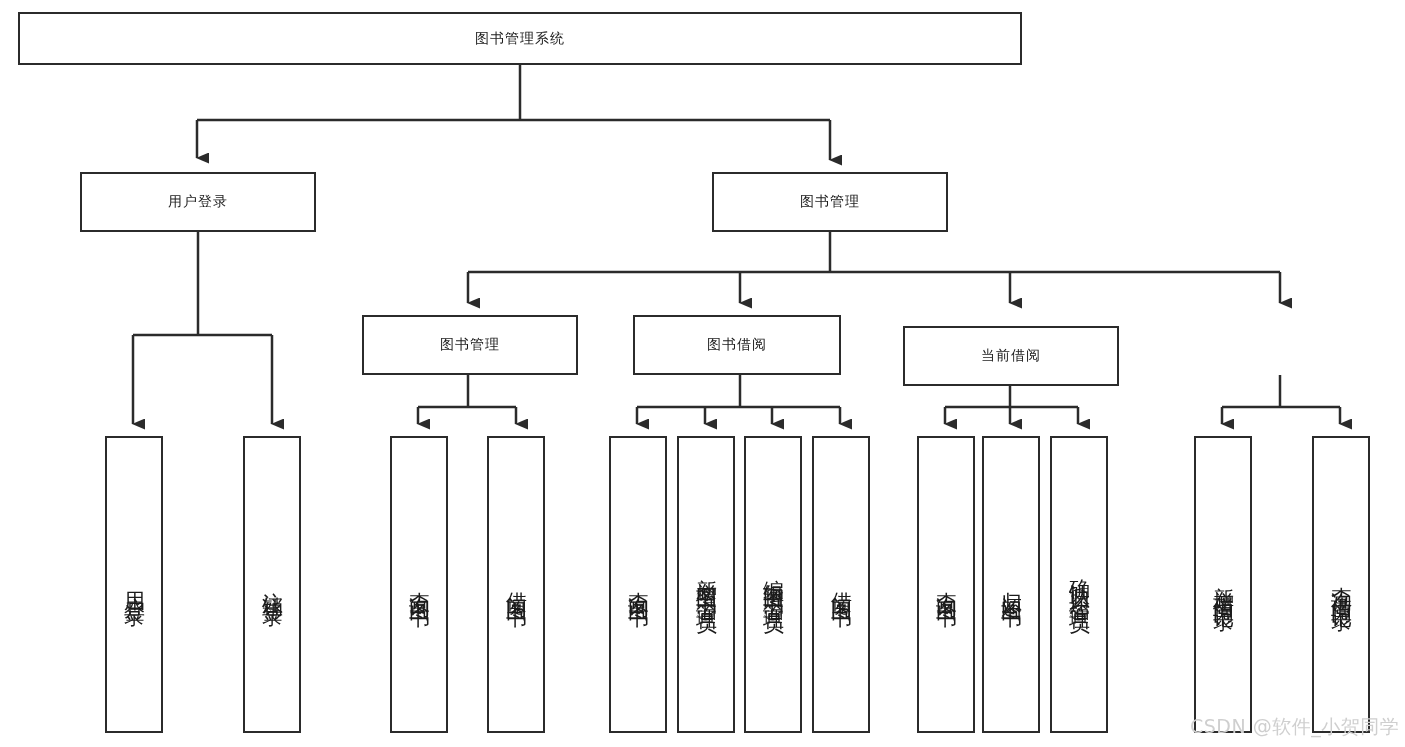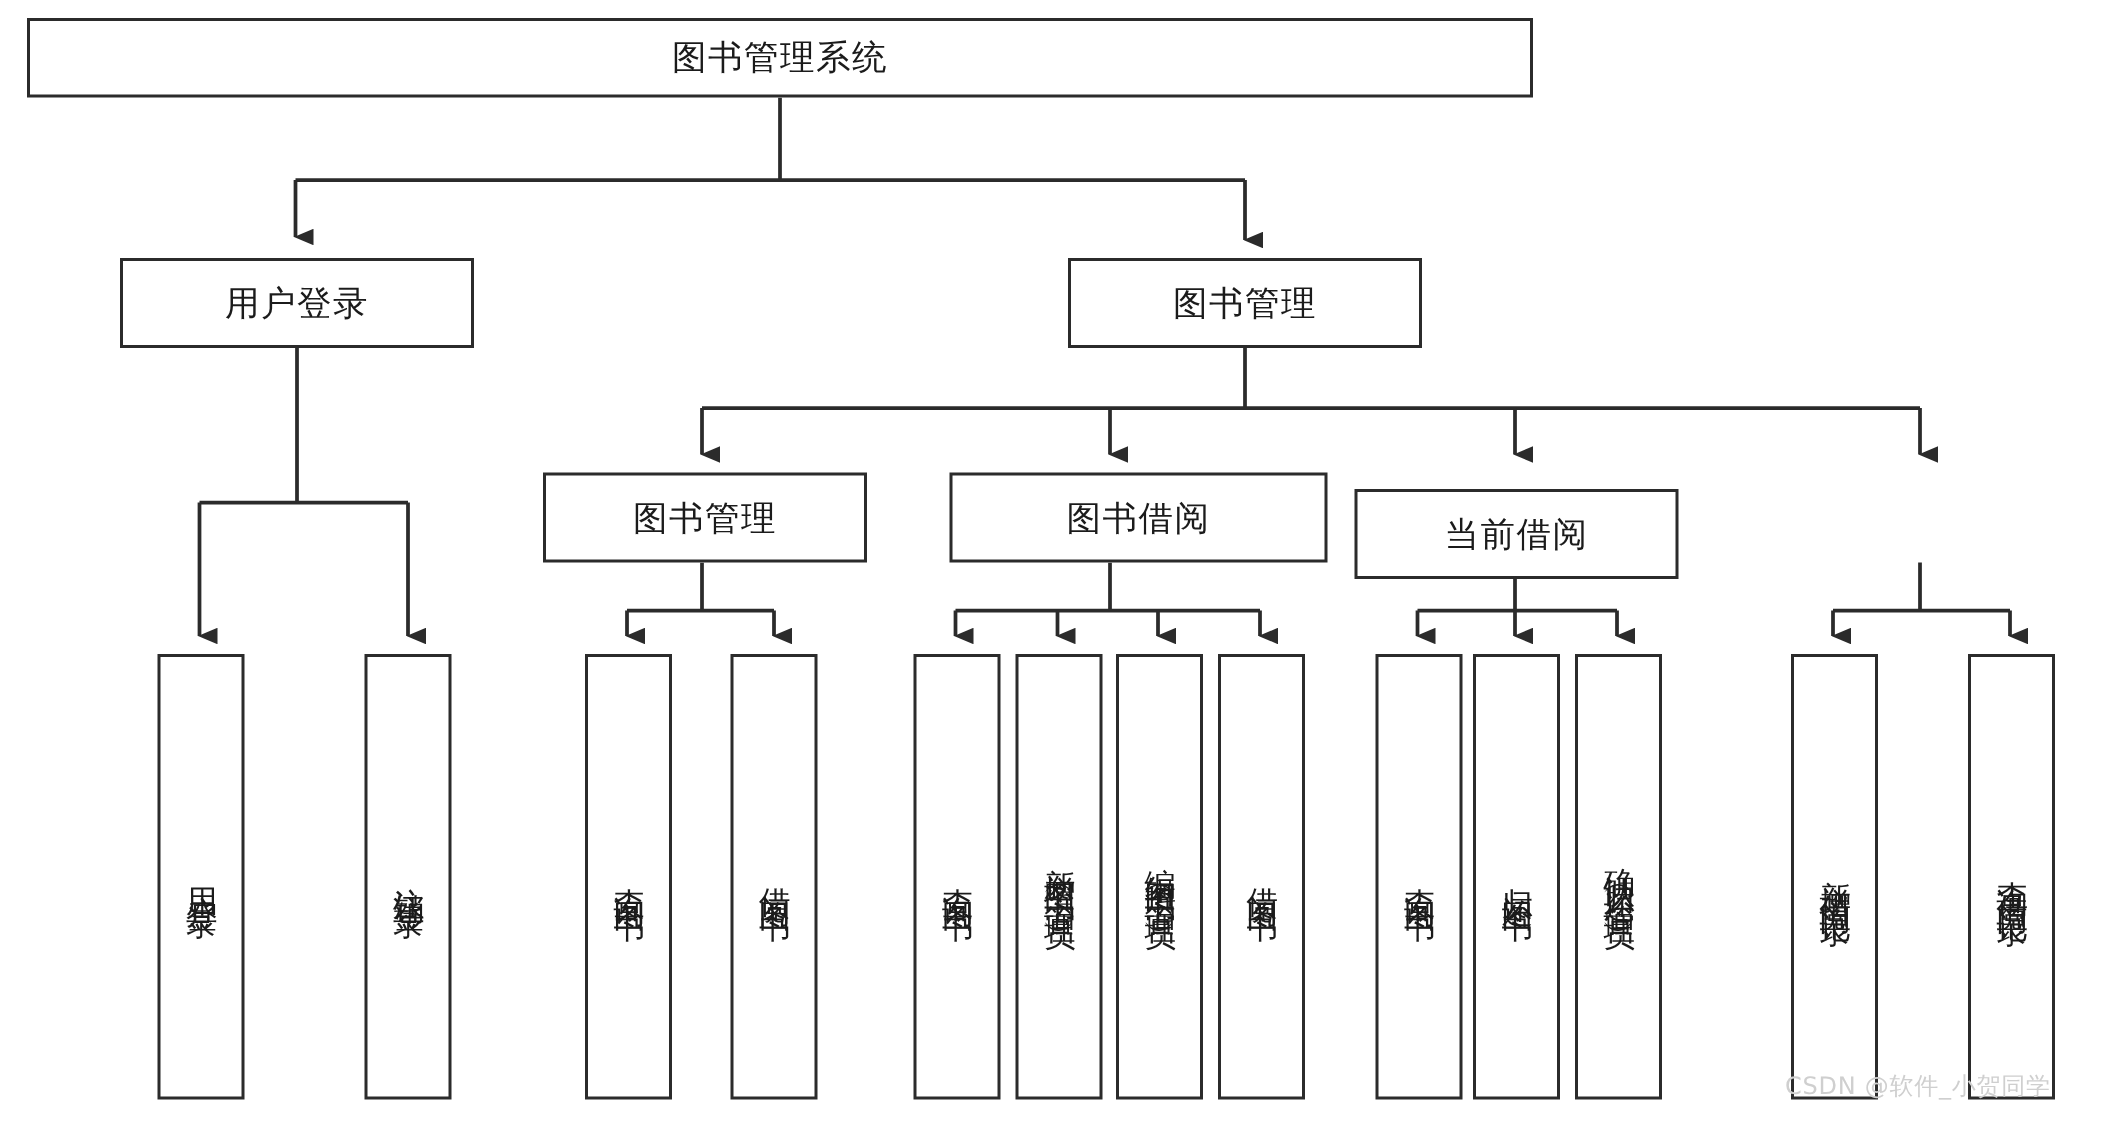--- a/index.html
+++ b/index.html
@@ -29,37 +29,37 @@
     box-sizing: border-box;
     border: 2px solid #2b2b2b;
     background: #ffffff;
     display: flex;
     align-items: center;
     justify-content: center;
     color: #1b1b1b;
     z-index: 2;
   }
   .node.h {
-    font-size: 23px;
+    font-size: 14px;
     letter-spacing: 1px;
   }
   .node.v {
     font-size: 21px;
   }
   .node.v .vtext {
     writing-mode: vertical-rl;
     text-orientation: upright;
     letter-spacing: 5px;
     line-height: 1;
     white-space: nowrap;
   }
   .watermark {
     position: absolute;
     color: #cfcfcf;
-    font-size: 16px;
+    font-size: 19px;
     z-index: 3;
     white-space: nowrap;
     letter-spacing: 0.5px;
   }
 </style>
 </head>
 <body>
 
 <div id="canvas">
 
@@ -121,21 +121,21 @@
   <div class="node h" style="left:80px; top:172px; width:236px; height:60px;">
     <span>用户登录</span>
   </div>
   <div class="node h" style="left:712px; top:172px; width:236px; height:60px;">
     <span>图书管理</span>
   </div>
 
   <div class="node h" style="left:362px; top:315px; width:216px; height:60px;">
     <span>图书管理</span>
   </div>
-  <div class="node h" style="left:633px; top:315px; width:252px; height:60px;">
+  <div class="node h" style="left:633px; top:315px; width:208px; height:60px;">
     <span>图书借阅</span>
   </div>
   <div class="node h" style="left:903px; top:326px; width:216px; height:60px;">
     <span>当前借阅</span>
   </div>
 
   <div class="node v" style="left:105px; top:436px; width:58px; height:297px;">
     <span class="vtext">用户登录</span>
   </div>
   <div class="node v" style="left:243px; top:436px; width:58px; height:297px;">

